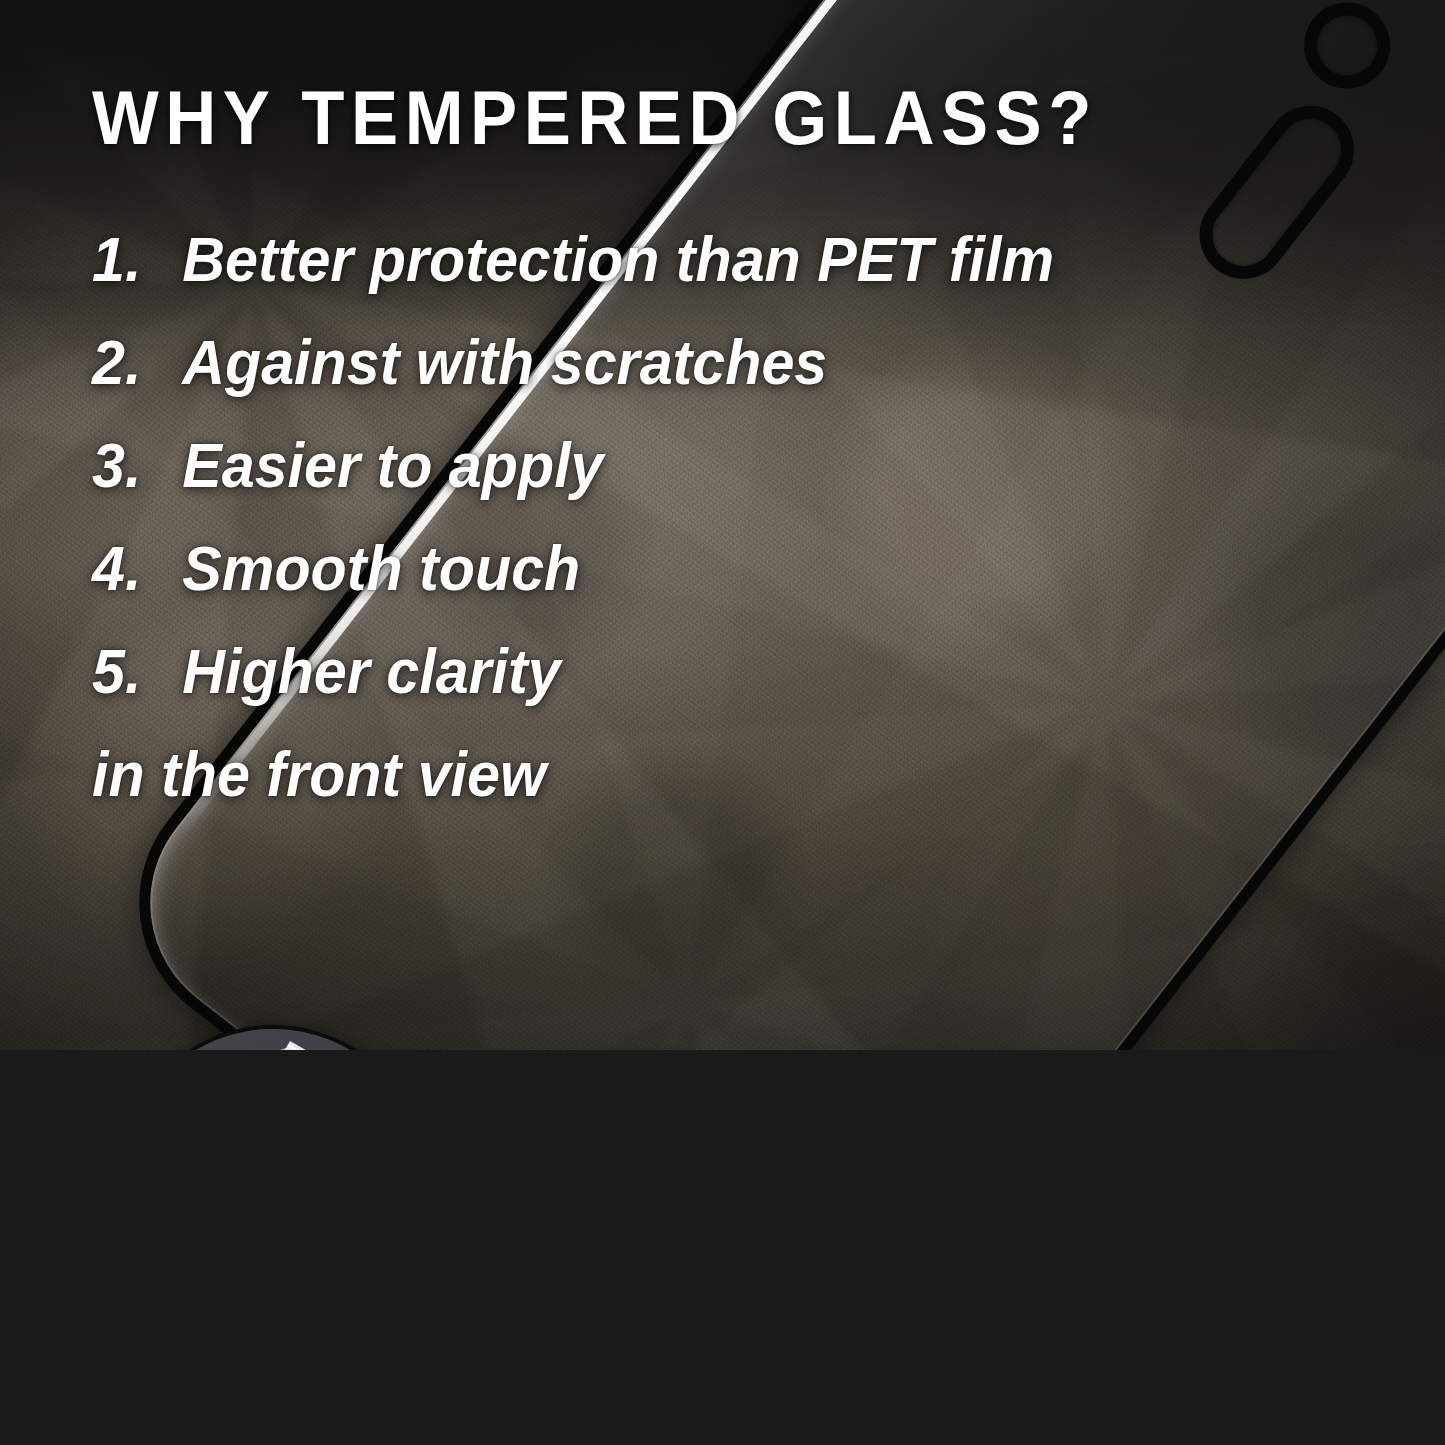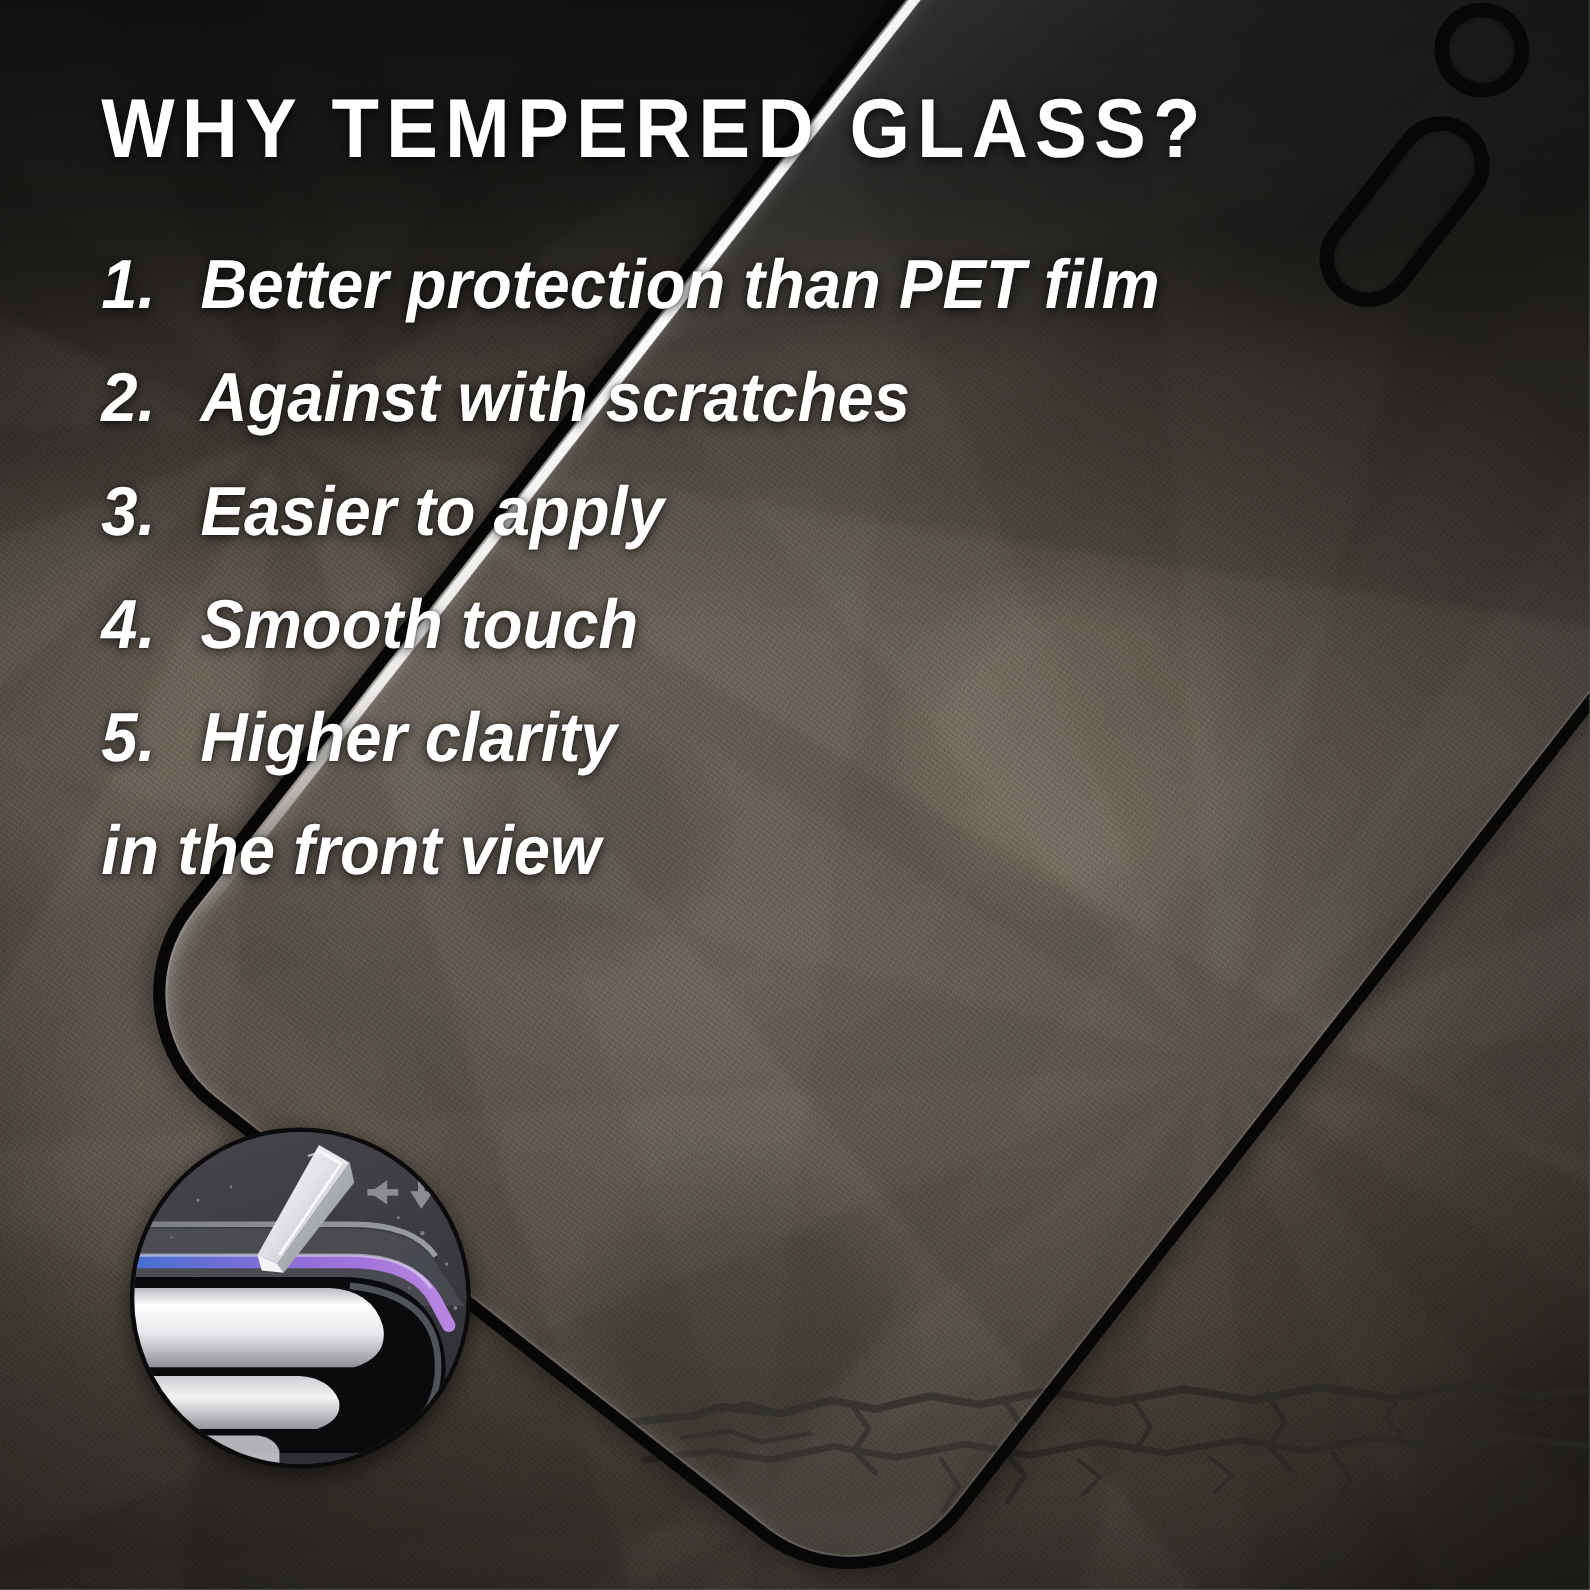--- a/index.html
+++ b/index.html
@@ -5,21 +5,21 @@
 <style>
   html, body {
     margin: 0;
     padding: 0;
     background: #1a1a1a;
   }
 
   #stage {
     position: relative;
     width: 1445px;
-    height: 1445px;
+    height: 1050px;
     overflow: hidden;
     font-family: "Liberation Sans", "DejaVu Sans", sans-serif;
     background: #6b6763;
     user-select: none;
   }
 
   
   .bg-base {
     position: absolute;
     inset: 0;

